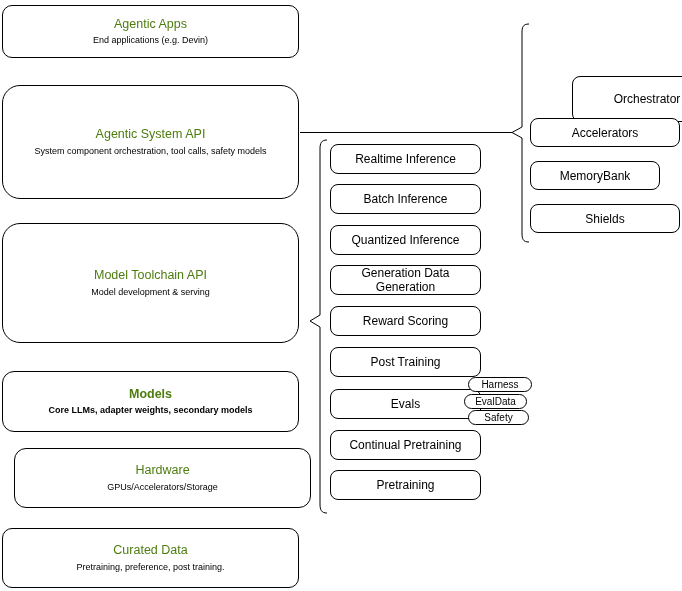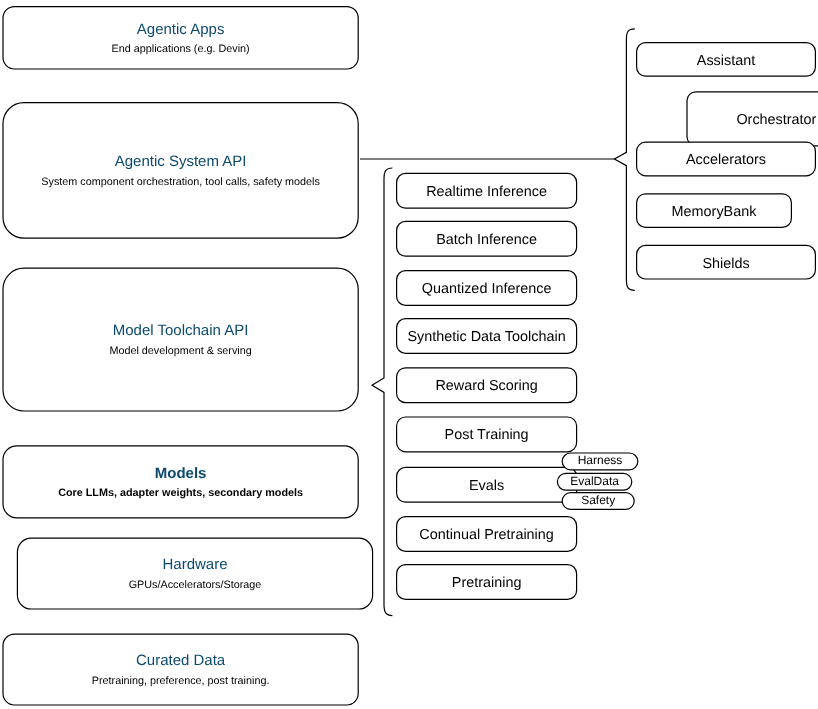--- a/index.html
+++ b/index.html
@@ -6,21 +6,21 @@
   .canvas {
     position:relative; width:682px; height:591px; background:#ffffff;
     font-family:"Liberation Sans", sans-serif; color:#000000; overflow:hidden;
   }
   .connectors { position:absolute; left:0; top:0; width:682px; height:591px; z-index:0; }
   .node {
     position:absolute; box-sizing:border-box; background:#ffffff;
     border:1px solid #000000; display:flex; flex-direction:column;
     align-items:center; justify-content:center; text-align:center; z-index:1;
   }
-  .node .title { font-size:12.5px; line-height:1.15; color:#0c4a6e; }
+  .node .title { font-size:12.5px; line-height:1.15; color:#4d7c0f; }
   .node .subtitle { font-size:9px; line-height:1.2; margin-top:4px; color:#000000; }
   .mid-node, .right-node {
     position:absolute; box-sizing:border-box; background:#ffffff;
     border:1px solid #000000; border-radius:8px; display:flex;
     align-items:center; justify-content:center; text-align:center;
     font-size:12px; z-index:1;
   }
   .pill {
     position:absolute; box-sizing:border-box; background:#ffffff;
     border:1px solid #000000; border-radius:8px; display:flex;
@@ -65,30 +65,29 @@
   </div>
 
   <div class="node" style="left:2px; top:528px; width:297px; height:60px; border-radius:10px;">
     <div class="title">Curated Data</div>
     <div class="subtitle">Pretraining, preference, post training.</div>
   </div>
 
   <div class="mid-node" style="left:330px; top:144px; width:151px; height:30px;">Realtime Inference</div>
   <div class="mid-node" style="left:330px; top:184px; width:151px; height:30px;">Batch Inference</div>
   <div class="mid-node" style="left:330px; top:225px; width:151px; height:30px;">Quantized Inference</div>
-  <div class="mid-node" style="left:330px; top:265px; width:151px; height:30px;">Synthetic Data Toolchain</div>
+  <div class="mid-node" style="left:330px; top:265px; width:151px; height:30px;">Generation Data Generation</div>
   <div class="mid-node" style="left:330px; top:306px; width:151px; height:30px;">Reward Scoring</div>
   <div class="mid-node" style="left:330px; top:347px; width:151px; height:30px;">Post Training</div>
   <div class="mid-node" style="left:330px; top:389px; width:151px; height:30px;">Evals</div>
   <div class="mid-node" style="left:330px; top:430px; width:151px; height:30px;">Continual Pretraining</div>
   <div class="mid-node" style="left:330px; top:470px; width:151px; height:30px;">Pretraining</div>
 
   <div class="pill" style="left:468px; top:377px; width:64px; height:15px;">Harness</div>
   <div class="pill" style="left:464px; top:394px; width:63px; height:15px;">EvalData</div>
   <div class="pill" style="left:468px; top:410px; width:61px; height:15px;">Safety</div>
 
-  <div class="right-node" style="left:530px; top:35px; width:150px; height:29px;">Assistant</div>
   <div class="right-node" style="left:530px; top:76px; width:150px; height:46px;margin-left:42px;">Orchestrator</div>
   <div class="right-node" style="left:530px; top:118px; width:150px; height:29px;">Accelerators</div>
   <div class="right-node" style="left:530px; top:161px; width:130px; height:29px;">MemoryBank</div>
   <div class="right-node" style="left:530px; top:204px; width:150px; height:29px;">Shields</div>
 
 </div>
 
 </body></html>

